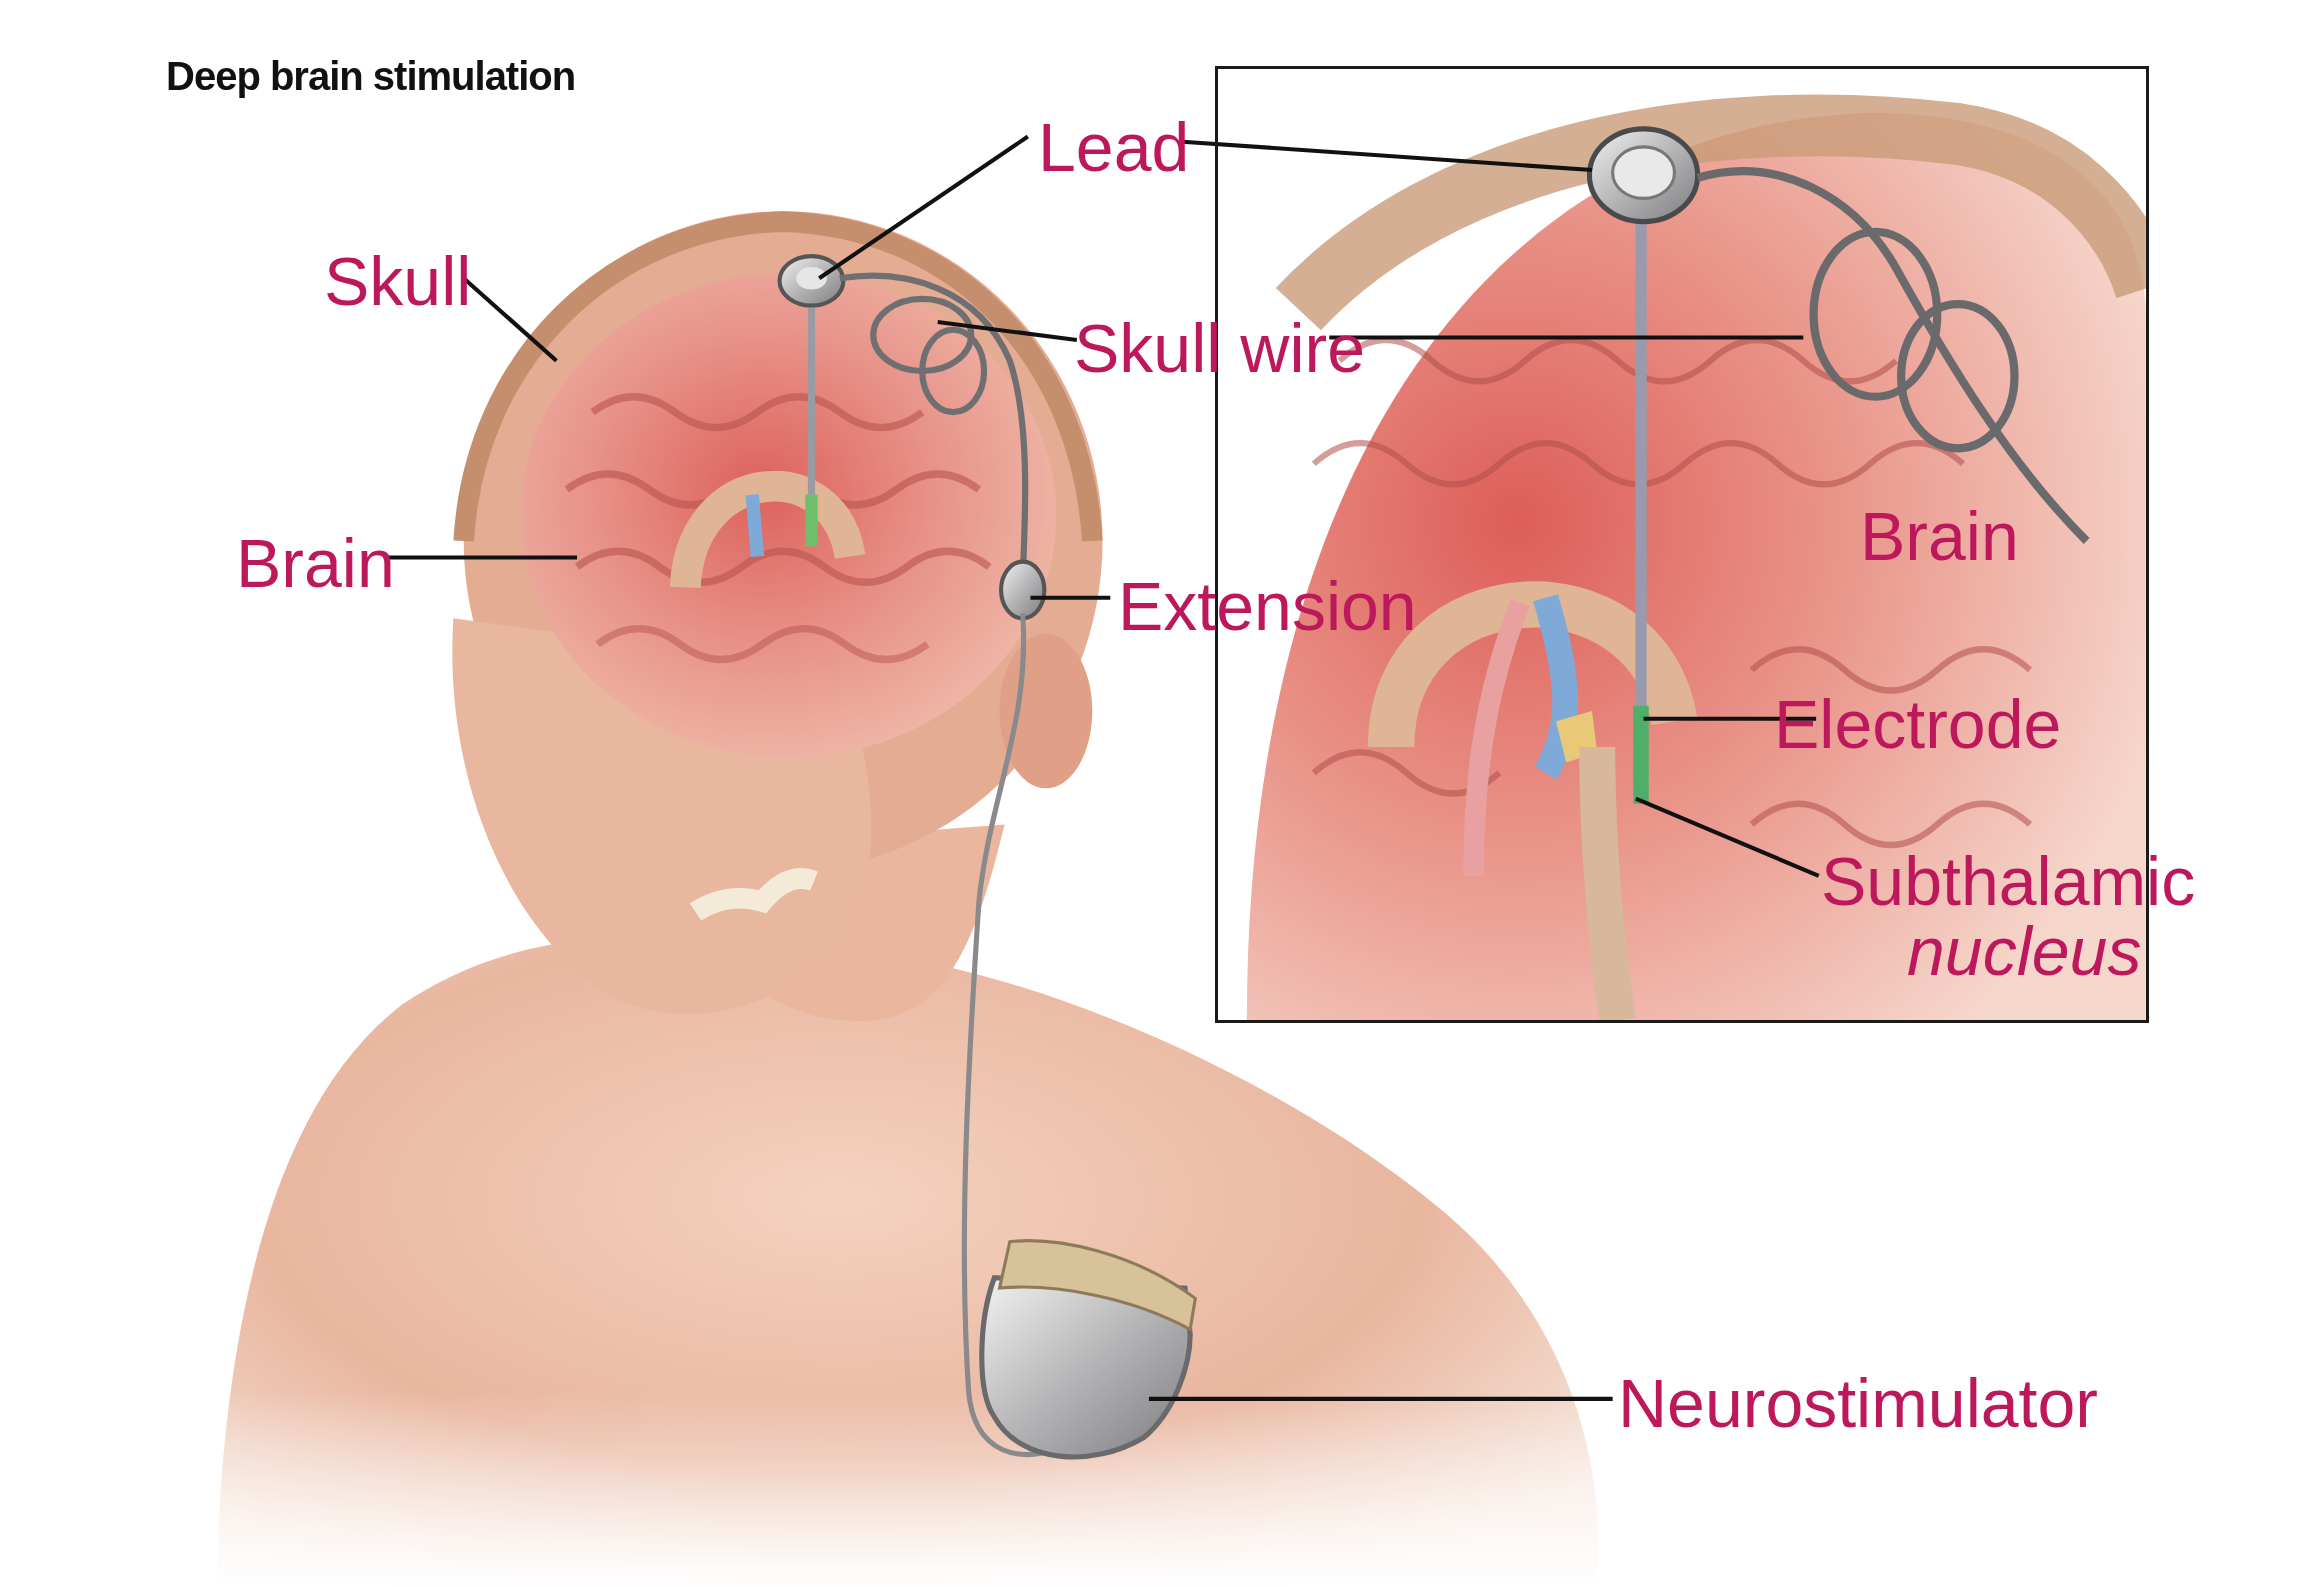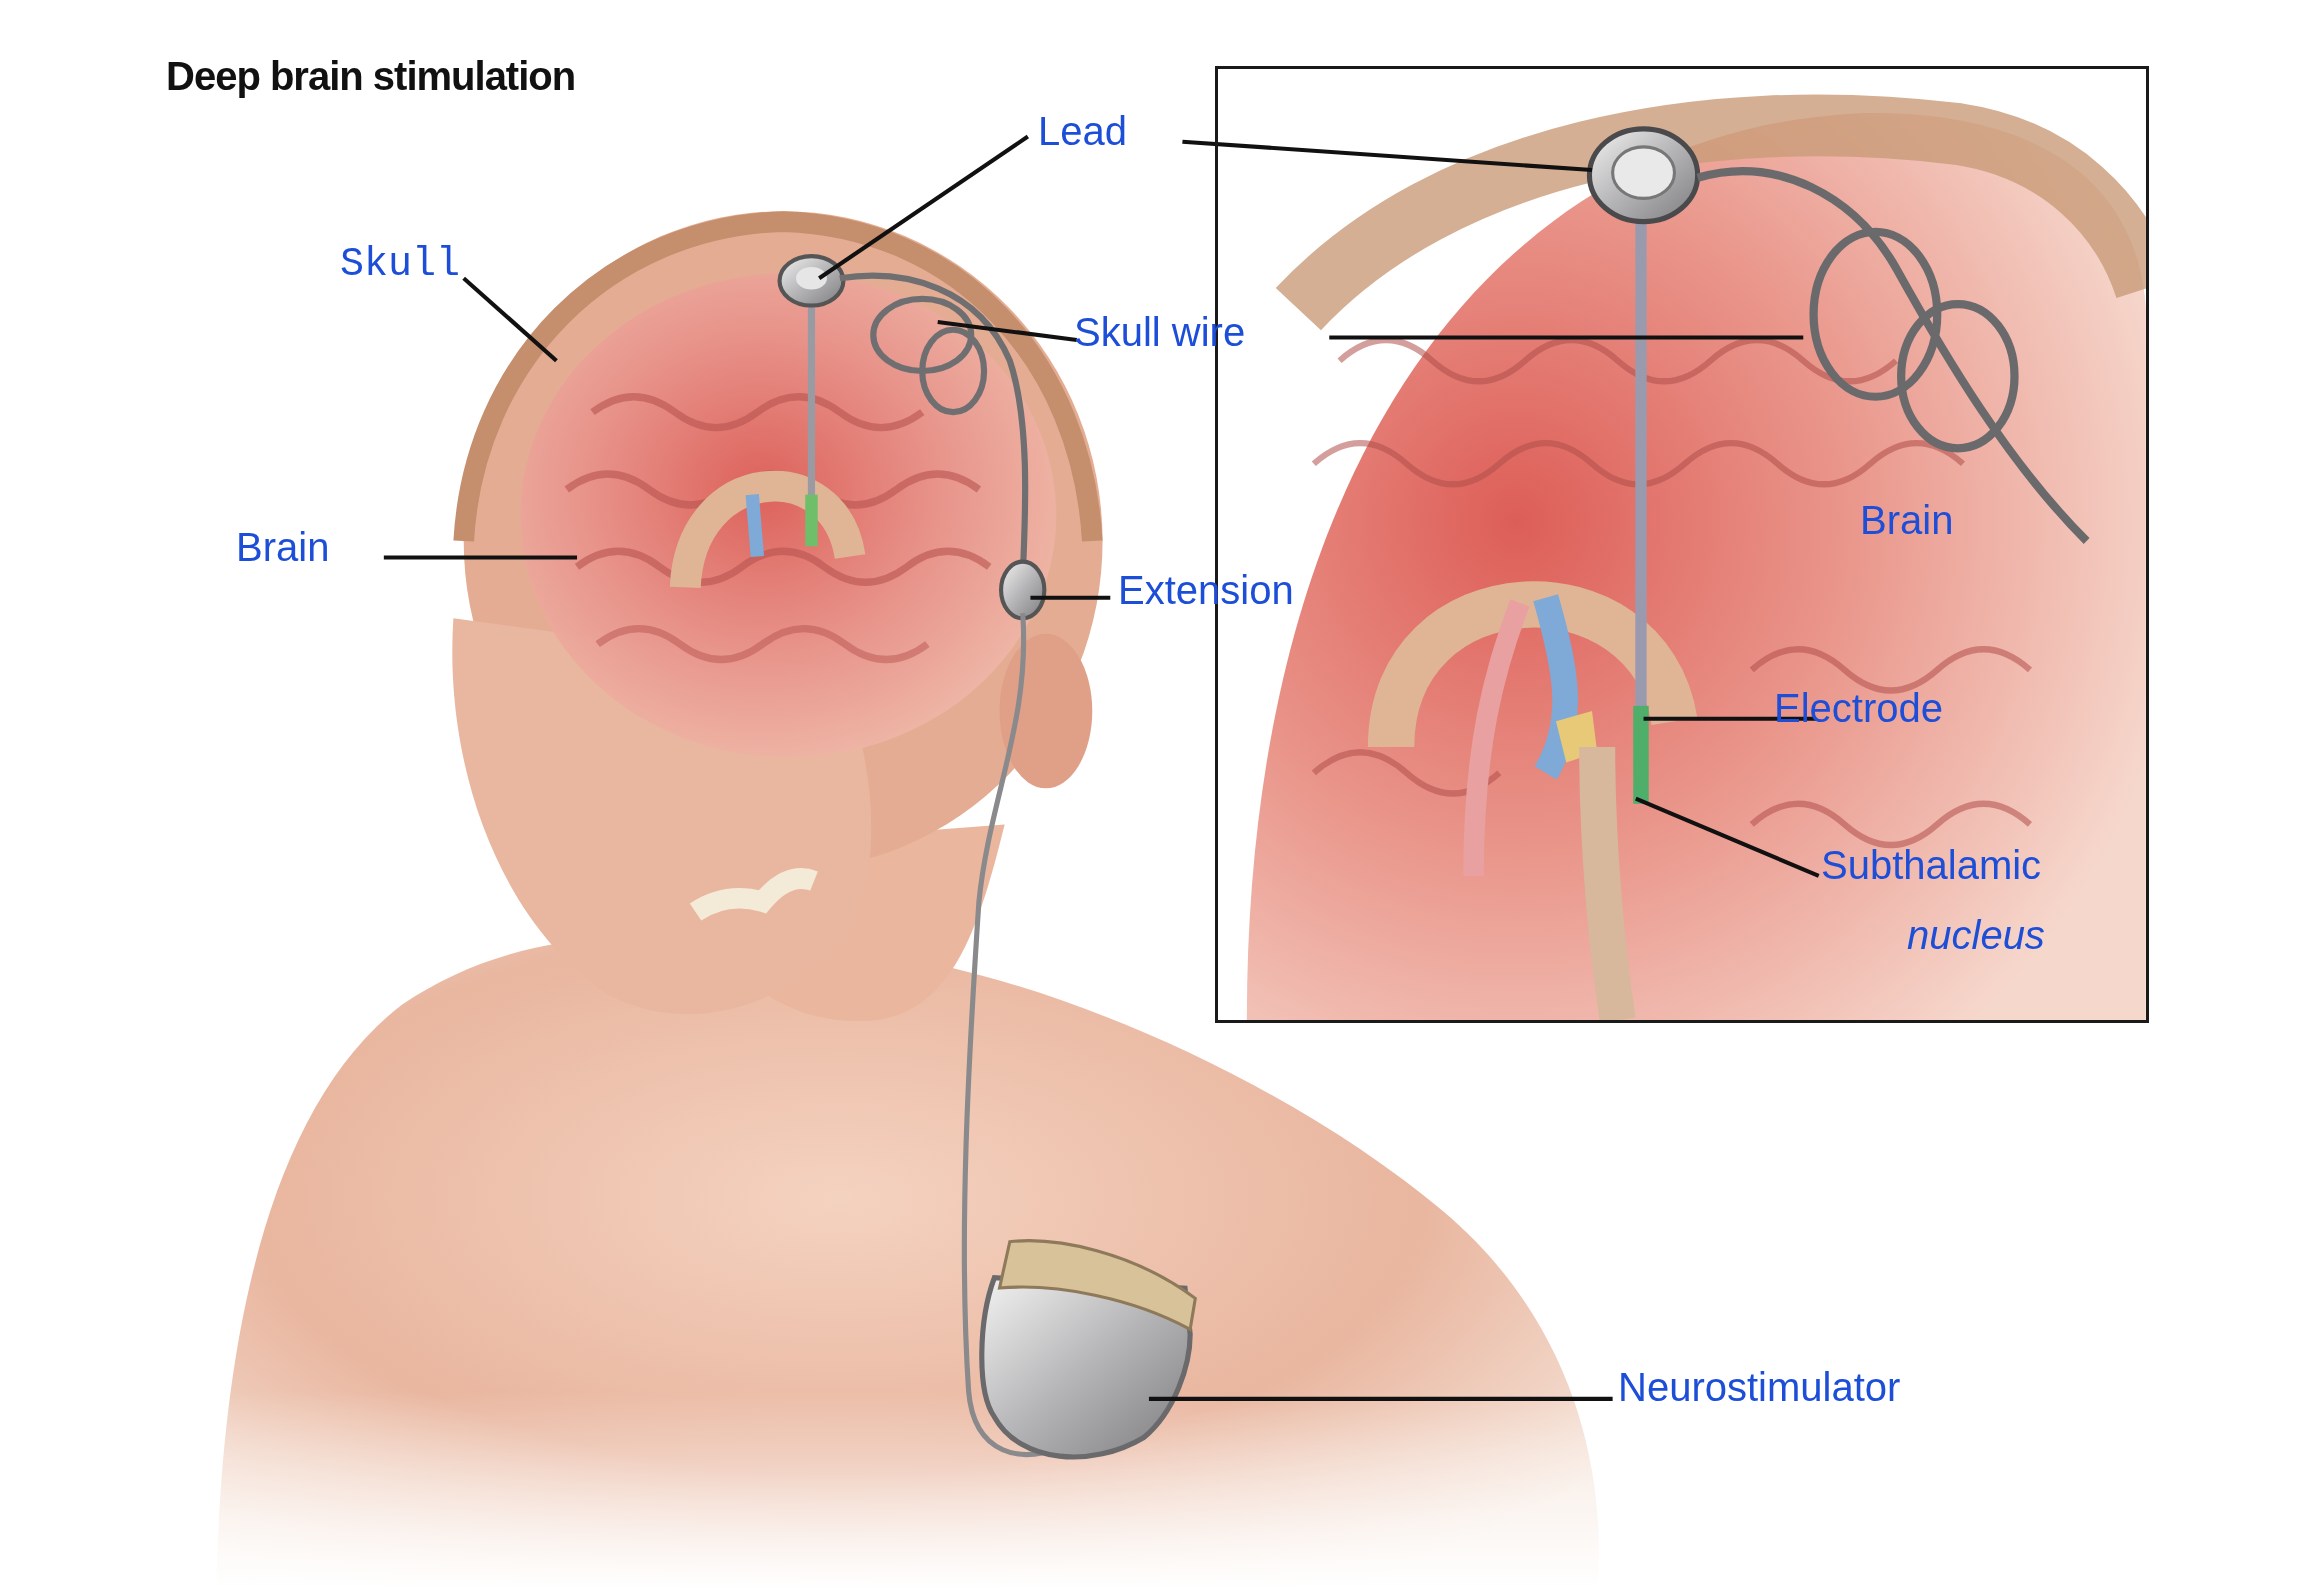--- a/index.html
+++ b/index.html
@@ -1,20 +1,20 @@
 <!DOCTYPE html>
 <html style="font-size:8.2px"><head>
 <meta charset="utf-8">
 <style>
   html, body { margin: 0; padding: 0; background: #ffffff; }
   body { width: 2319px; height: 1589px; position: relative; overflow: hidden;
          font-family: "Liberation Sans", "DejaVu Sans", sans-serif; color: #111; }
   .title { position: absolute; left: 166px; top: 54px; font-size: 40px; font-weight: 700;
            letter-spacing: -1px; color: #111; }
-  .label { position: absolute; font-size: 40px; color: #1d4ed8; line-height: 1.15; white-space: nowrap; }
+  .label { position: absolute; font-size: 68px; color: #be185d; line-height: 1.15; white-space: nowrap; }
   svg.art { position: absolute; left: 0; top: 0; }
   .inset-frame { position: absolute; left: 1215px; top: 66px; width: 934px; height: 957px;
                  border: 3.6px solid #1a1a1a; box-sizing: border-box; }
 </style>
 </head>
 <body>
 
 <svg class="art" width="2319" height="1589" viewBox="0 0 4501 3084">
   <defs>
     <radialGradient id="skinGrad" cx="45%" cy="40%" r="70%">
@@ -149,21 +149,21 @@
     <line x1="3190" y1="1395" x2="3525" y2="1395"></line>
     <line x1="3175" y1="1550" x2="3530" y2="1700"></line>
     <line x1="2230" y1="2715" x2="3130" y2="2715"></line>
   </g>
 </svg>
 
 <div class="inset-frame"></div>
 
 <div class="title">Deep brain stimulation</div>
 
-<div class="label" style="left:340px; top:242px;font-family:Liberation Mono, monospace;">Skull</div>
+<div class="label" style="left:324px; top:242px;">Skull</div>
 <div class="label" style="left:236px; top:524px;">Brain</div>
 <div class="label" style="left:1038px; top:108px;">Lead</div>
 <div class="label" style="left:1074px; top:309px;">Skull wire</div>
 <div class="label" style="left:1118px; top:567px;">Extension</div>
 <div class="label" style="left:1618px; top:1336px;margin-top:28px;">Neurostimulator</div>
 
 <div class="label" style="left:1860px; top:497px;">Brain</div>
 <div class="label" style="left:1774px; top:685px;">Electrode</div>
 <div class="label" style="left:1821px; top:842px;">Subthalamic</div>
 <div class="label" style="left:1907px; top:912px;font-style:italic;">nucleus</div>

